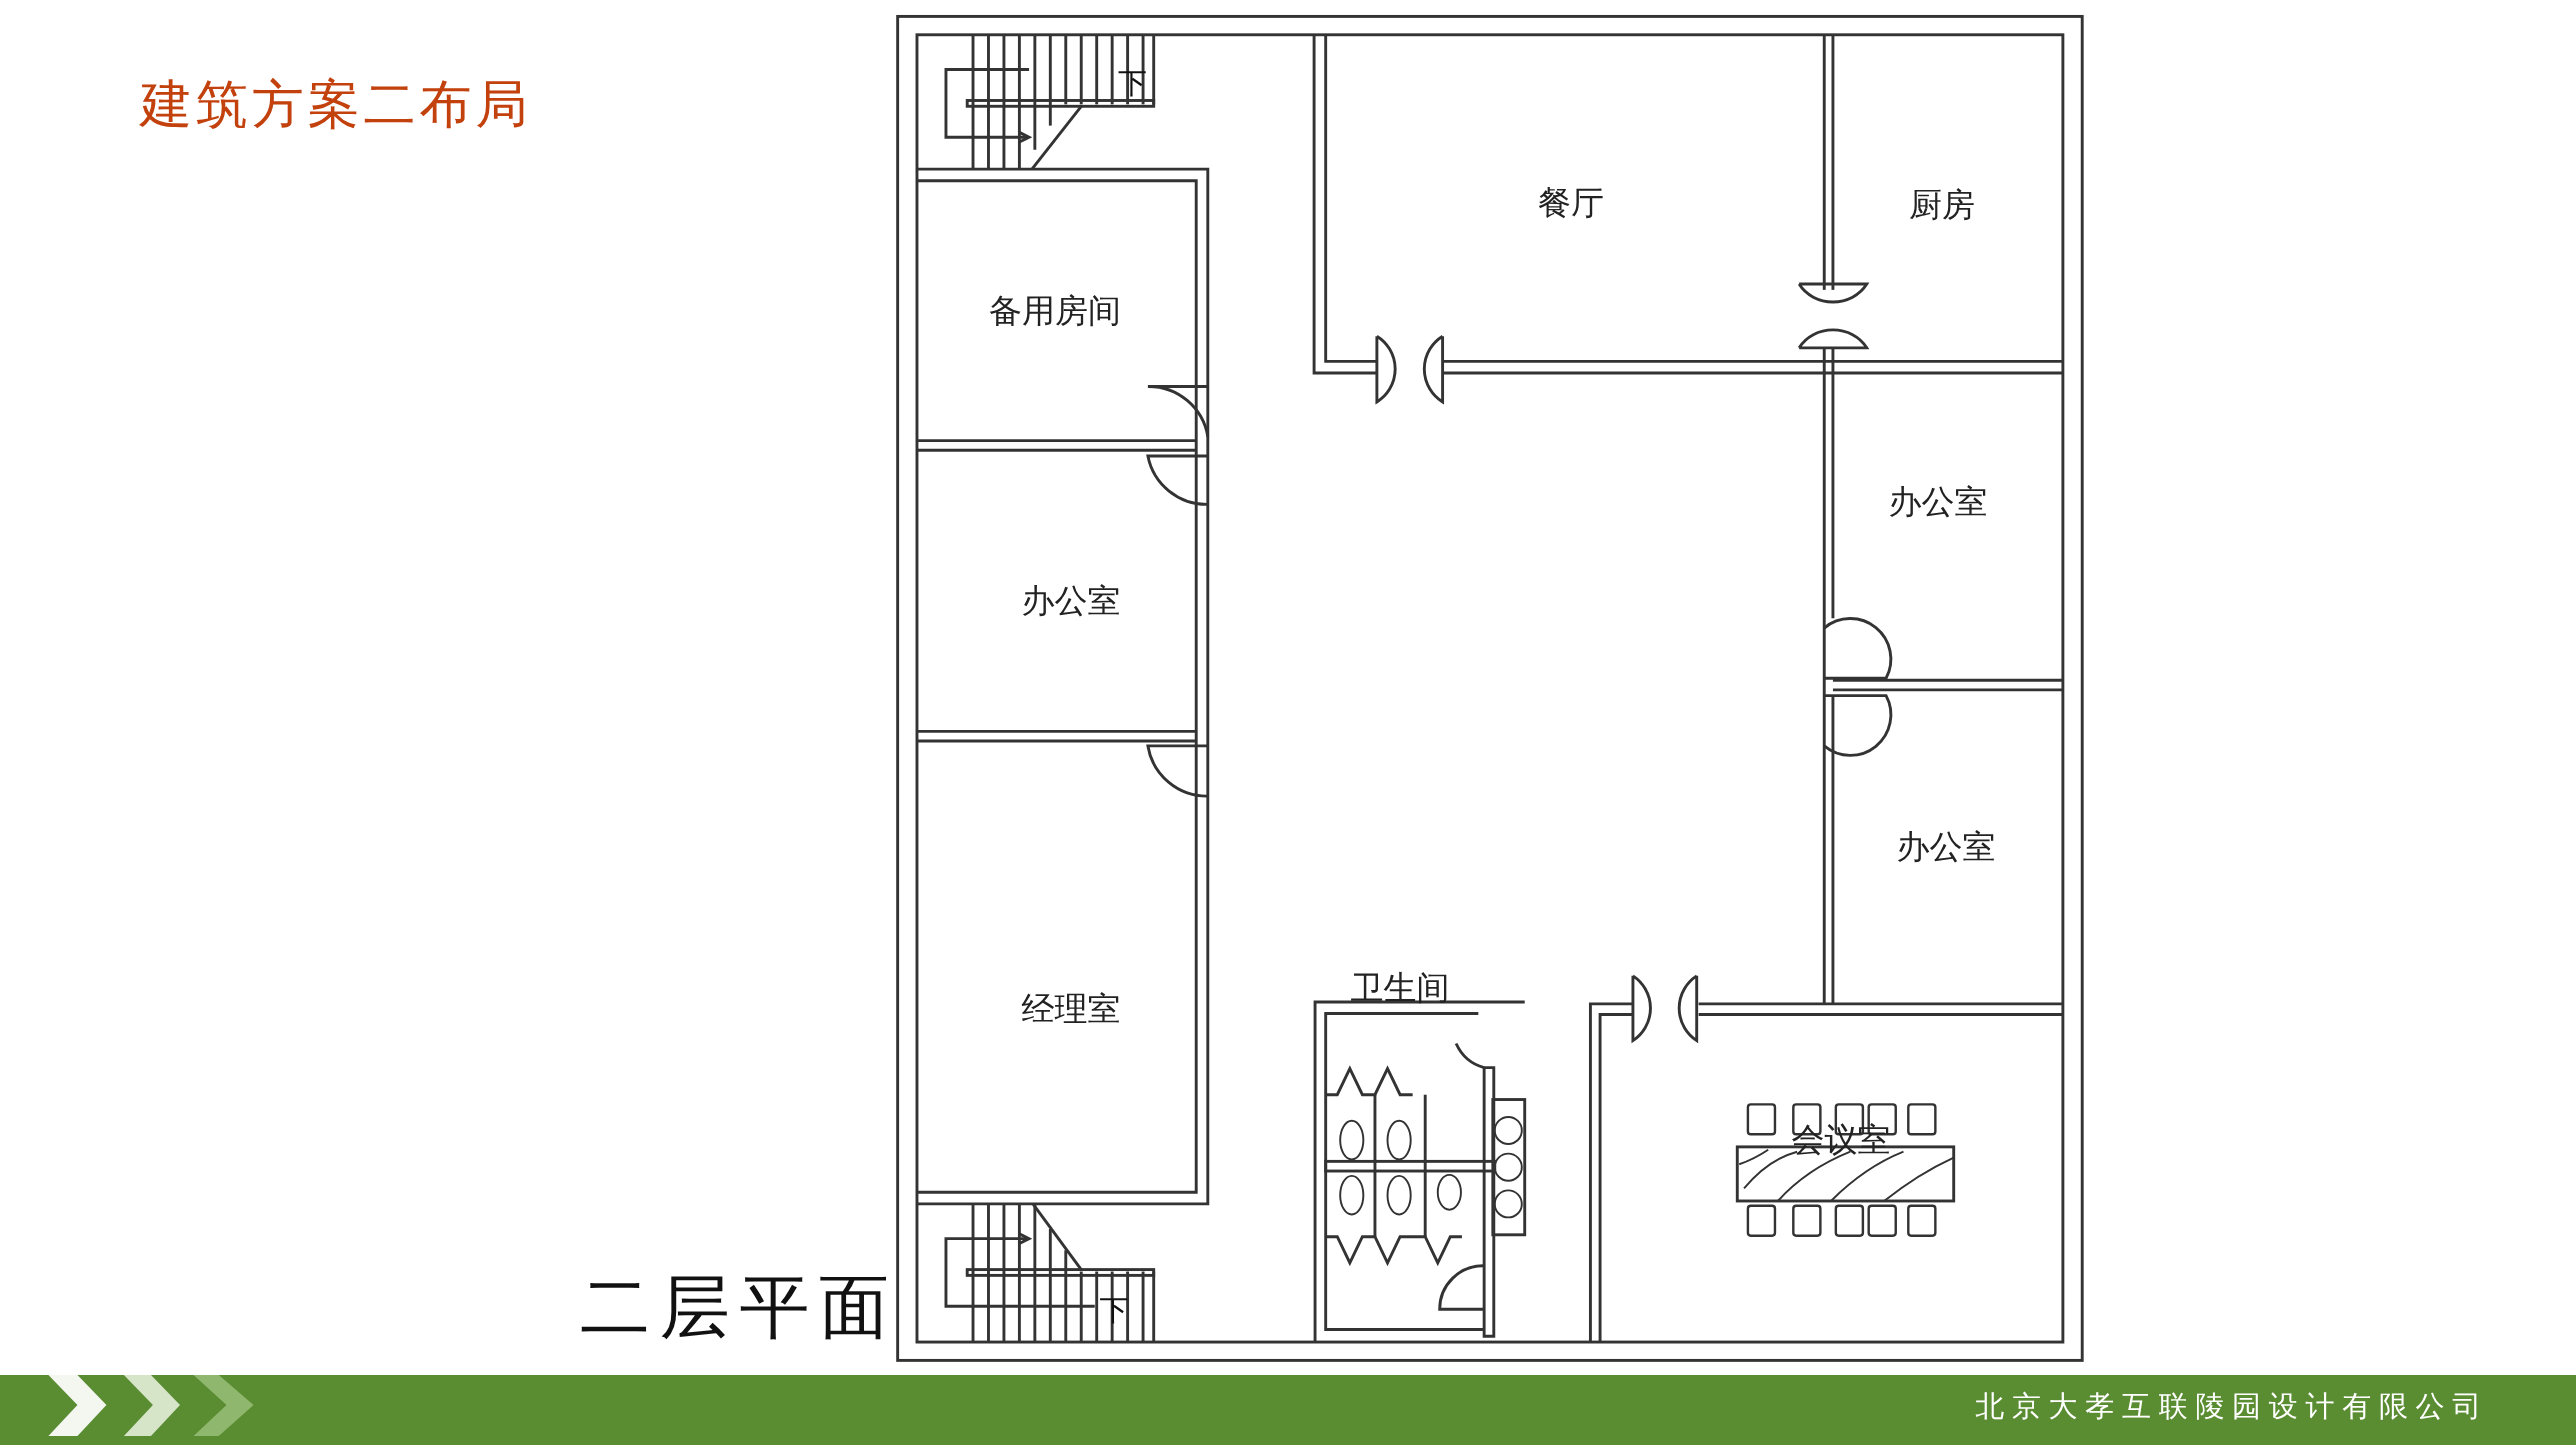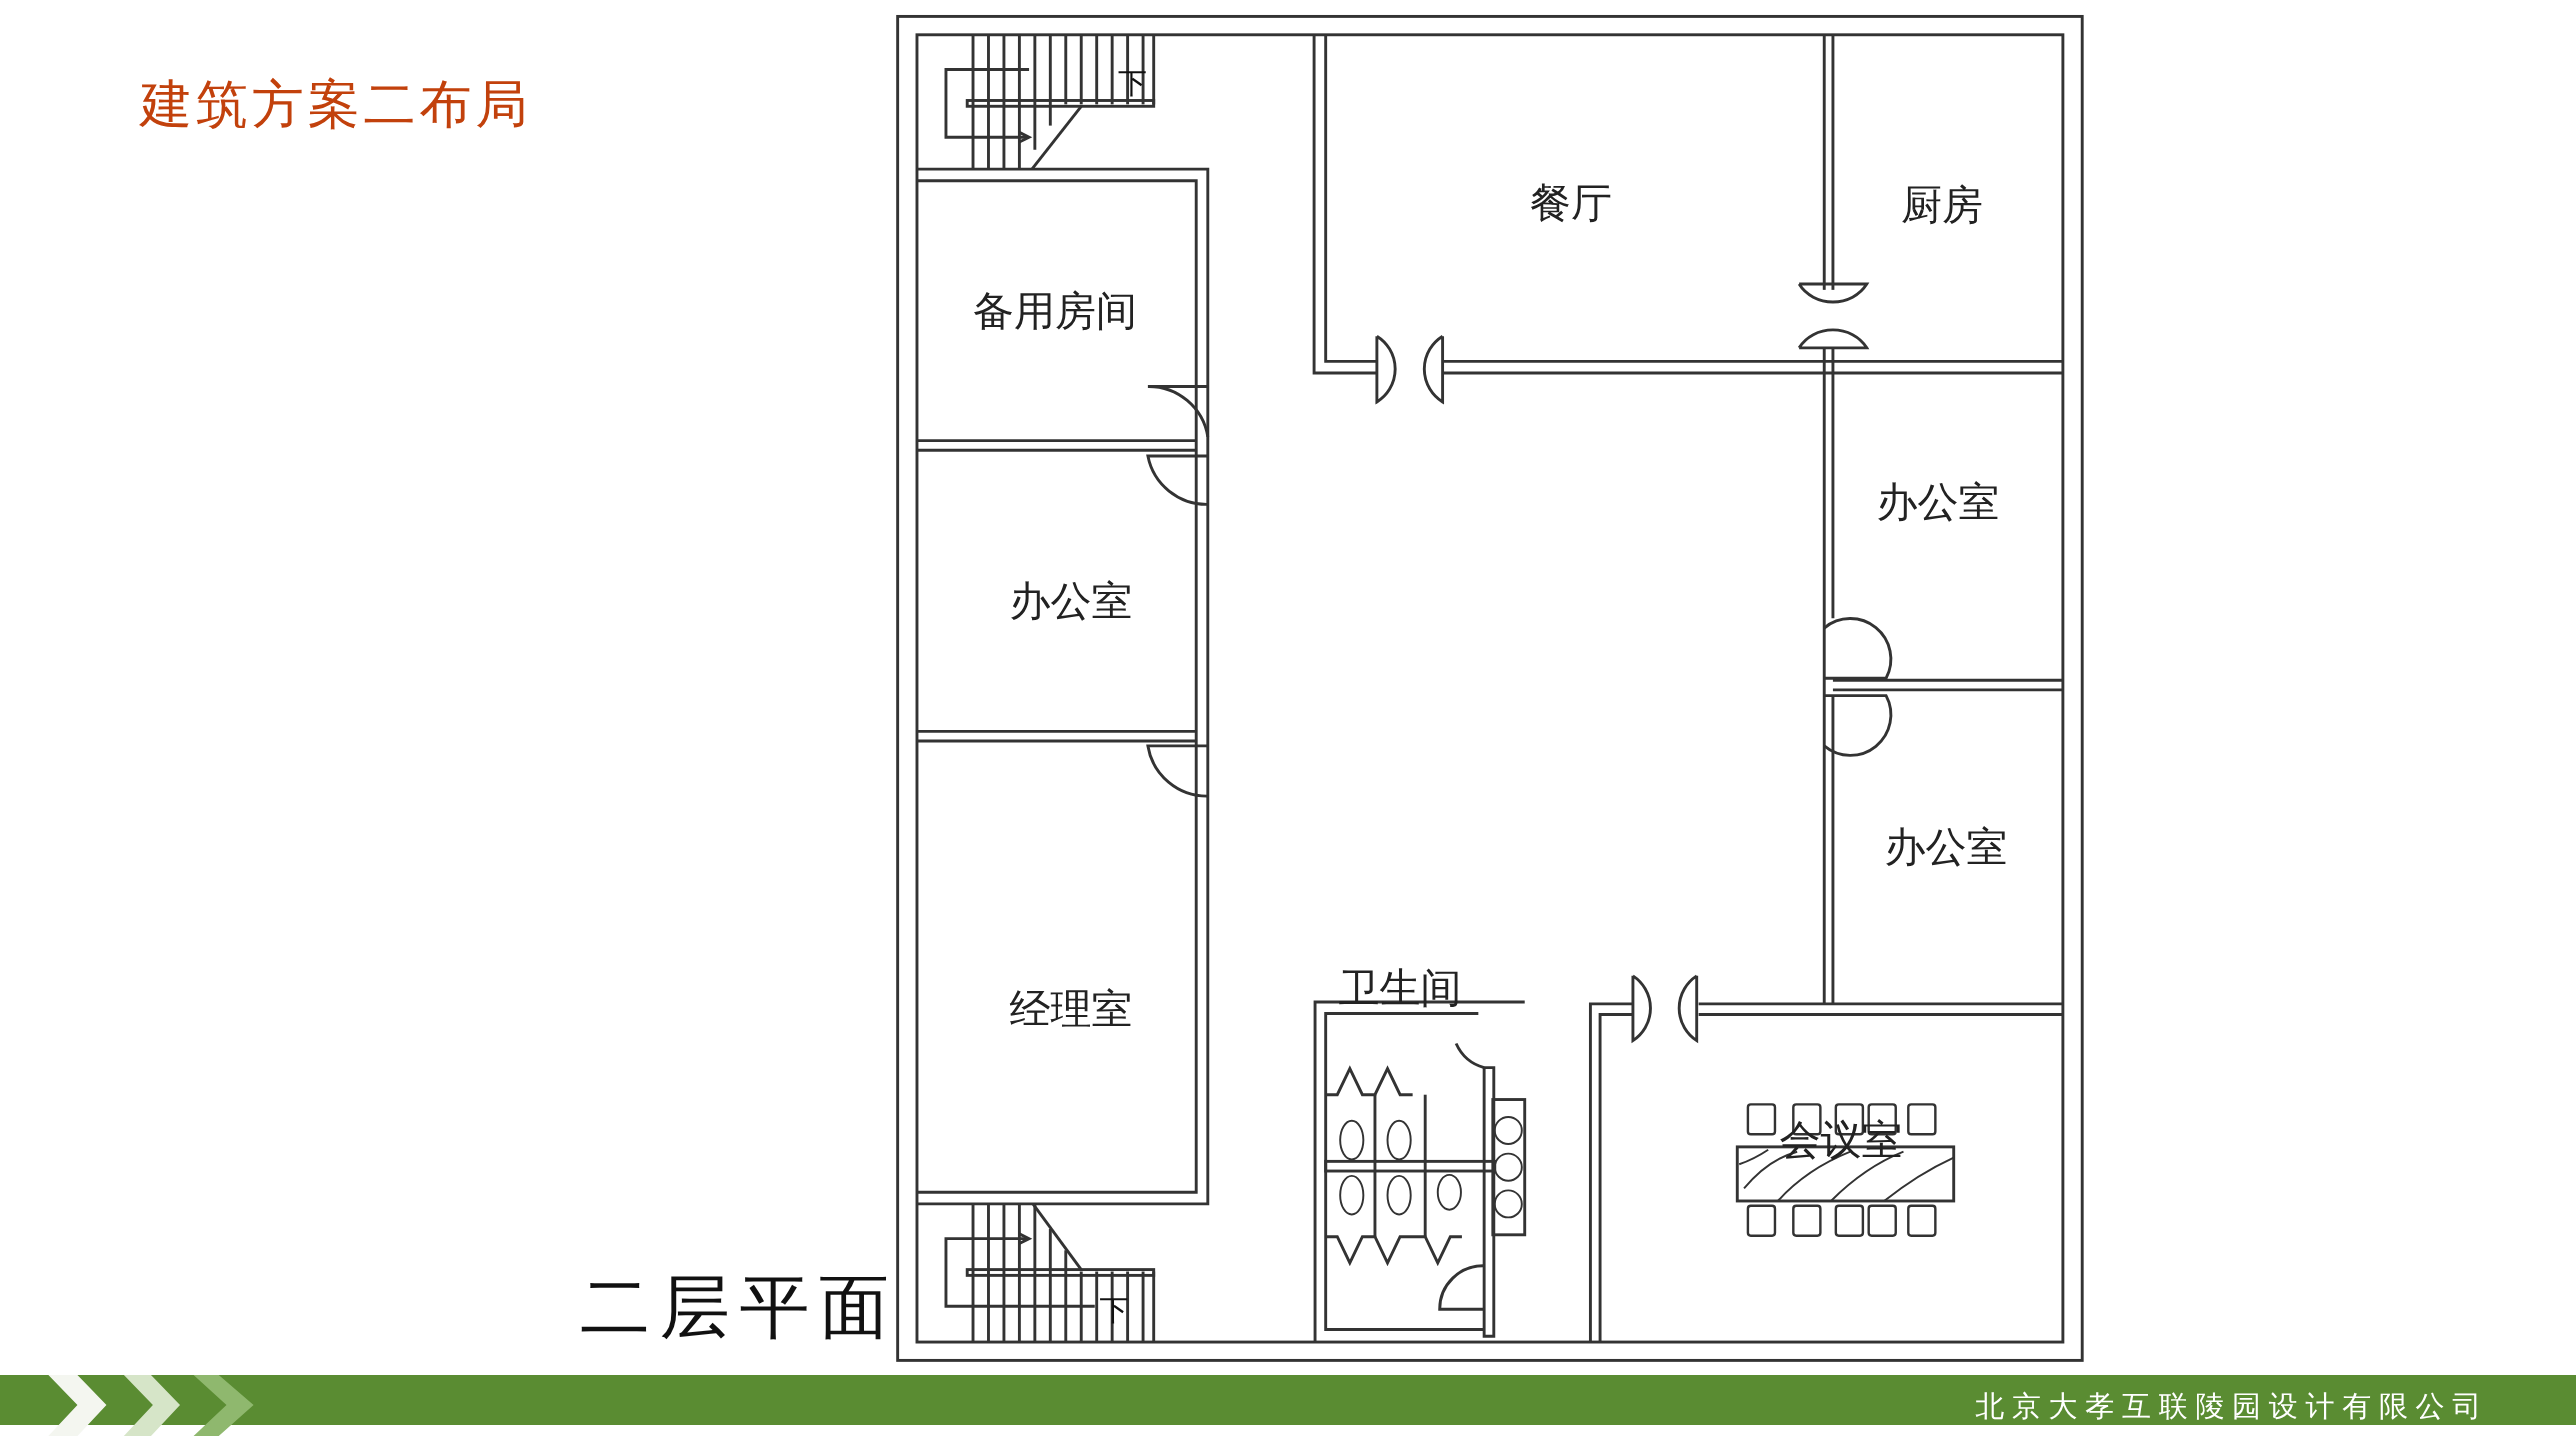--- a/index.html
+++ b/index.html
@@ -1,21 +1,21 @@
 <!DOCTYPE html>
 <html><head>
 <meta charset="utf-8">
 <style>
   html,body{margin:0;padding:0;}
   body{width:2576px;height:1449px;position:relative;background:#fff;overflow:hidden;font-family:"DejaVu Sans",sans-serif;}
   .title{position:absolute;left:140px;top:70px;font-size:52px;color:#c2410c;letter-spacing:3.9px;}
   .subtitle{position:absolute;left:580px;top:1261px;font-size:70px;color:#111;letter-spacing:9.7px;}
   .plan{position:absolute;left:0;top:0;}
-  .room-label{position:absolute;font-size:41px;color:#222;transform:translate(-50%,-50%);white-space:nowrap;}
-  .footer{position:absolute;left:0;top:1375px;width:2576px;height:50px;background:#5a8c32;}
+  .room-label{position:absolute;font-size:33px;color:#222;transform:translate(-50%,-50%);white-space:nowrap;}
+  .footer{position:absolute;left:0;top:1375px;width:2576px;height:70px;background:#5a8c32;}
   .footer-text{position:absolute;right:87px;top:11.6px;font-size:29px;color:#fff;letter-spacing:7.7px;font-family:"DejaVu Serif",serif;}
   .chev{position:absolute;top:0;}
 </style>
 </head>
 <body>
 
 <div class="title">建筑方案二布局</div>
 <div class="subtitle">二层平面</div>
 
 <svg class="plan" width="2576" height="1372" viewBox="0 0 2666 1420" xmlns="http://www.w3.org/2000/svg">

